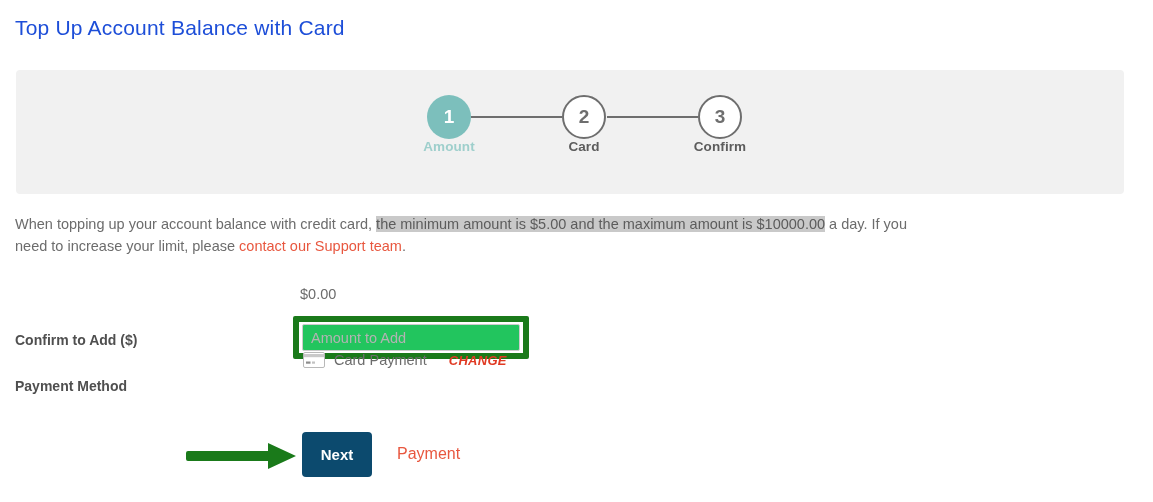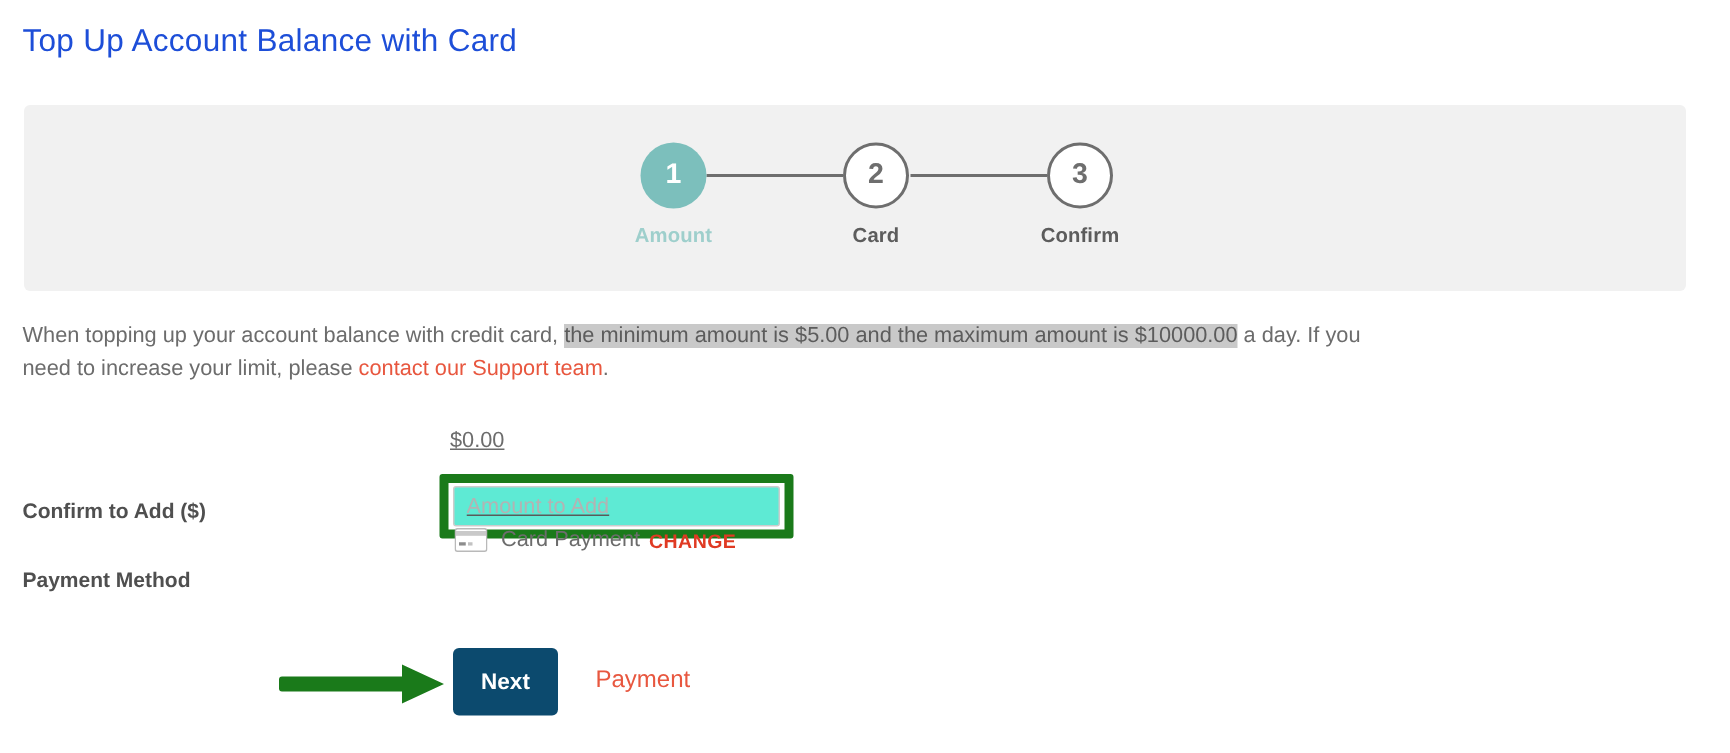--- a/index.html
+++ b/index.html
@@ -71,21 +71,20 @@
     background: #7cbfbc;
     color: #ffffff;
     border: none;
   }
   .step-circle.inactive {
     background: #ffffff;
     color: #6e6e6e;
     border: 2px solid #6e6e6e;
   }
   .step-label {
-    margin-top: 10px;
     font-size: 13.5px;
     font-weight: 700;
     letter-spacing: 0.1px;
   }
   .step-label.active { color: #9ecfcc; }
   .step-label.inactive { color: #5c5c5c; }
 
   .step-line {
     position: absolute;
     top: 21px;
@@ -135,21 +134,20 @@
     color: #4f4f4f;
     line-height: 22px;
   }
   .form-value {
     position: absolute;
     left: 285px;
     top: 0;
     font-size: 14.5px;
     color: #6c6c6c;
     line-height: 22px;
-    text-decoration: underline;
   }
 
   
   .amount-annotation {
     position: absolute;
     left: 293px;
     top: 316px;
     width: 236px;
     height: 43px;
     border: 6px solid #1a7a1a;
@@ -158,27 +156,26 @@
   }
   .amount-input {
     position: absolute;
     left: 302px;
     top: 324px;
     width: 218px;
     height: 27px;
     box-sizing: border-box;
     border: 1px solid #ccc;
     border-radius: 2px;
-    background: #5eead4;
+    background: #22c55e;
     font-family: "Liberation Sans", sans-serif;
     font-size: 14.5px;
     color: #5a5a5a;
     padding: 0 8px;
     outline: none;
-    text-decoration: underline;
   }
   .amount-input::placeholder {
     color: #b3b3b3;
   }
 
   
   .payment-wrap {
     position: absolute;
     left: 303px;
     top: 352px;
@@ -189,26 +186,27 @@
     width: 22px;
     height: 16px;
     display: block;
   }
   .payment-text {
     margin-left: 9px;
     font-size: 14.5px;
     color: #6c6c6c;
   }
   .change-link {
-    margin-left: 6px;
+    margin-left: 22px;
     font-size: 13px;
     font-weight: 700;
     color: #e03a23;
     text-decoration: none;
     letter-spacing: 0.3px;
+    font-style: italic;
   }
 
   
   .next-button {
     position: absolute;
     left: 302px;
     top: 432px;
     width: 70px;
     height: 45px;
     background: #0c4a6e;

